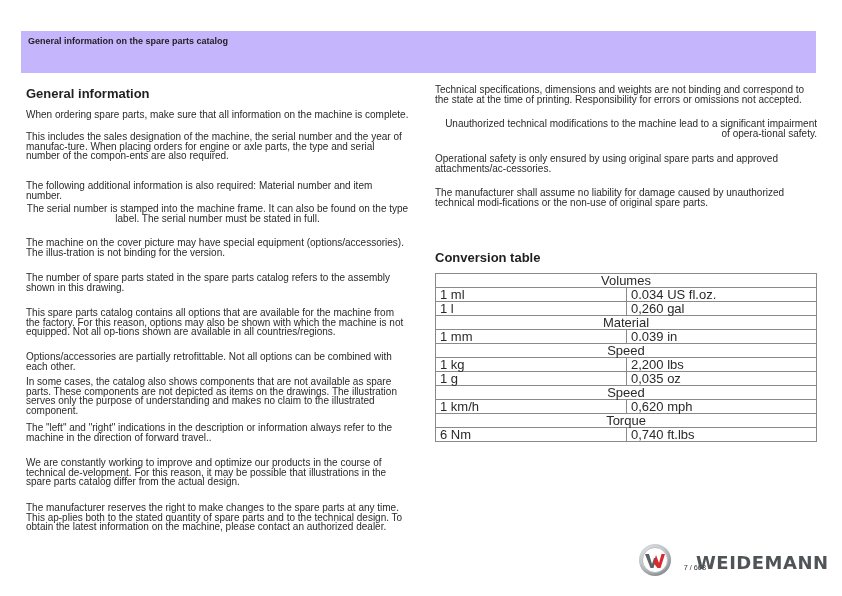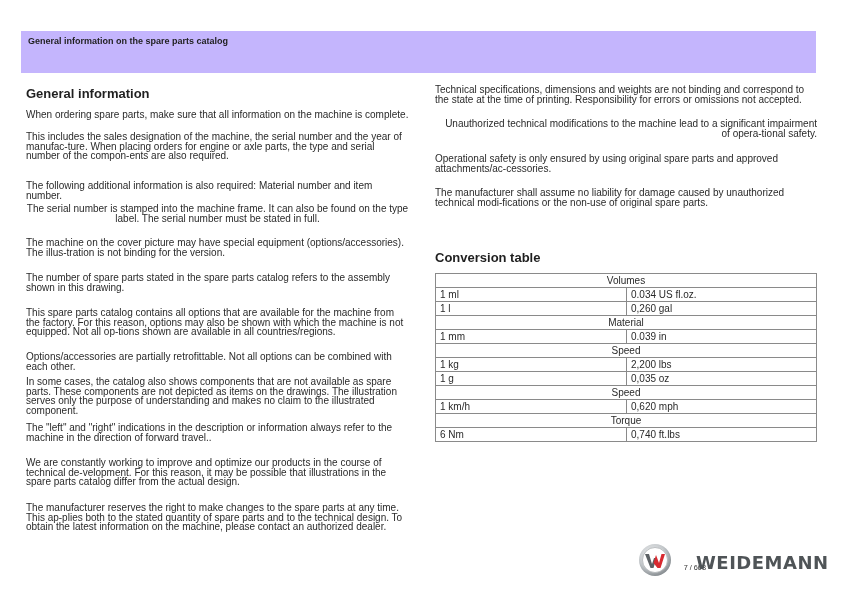--- a/index.html
+++ b/index.html
@@ -20,21 +20,21 @@
     .section-heading {
       position: absolute; font-size: 13px; font-weight: bold; color: #1f1f1f; white-space: nowrap;
     }
     .para {
       position: absolute; font-size: 10px; line-height: 9.6px; color: #2a2a2a; margin: 0;
     }
     .col-left .para { width: 383px; }
     .col-right .para { width: 382px; }
     table.conv {
       position: absolute; left: 435px; top: 273px; width: 382px;
-      border-collapse: collapse; font-size: 10px; color: #2a2a2a;
+      border-collapse: collapse; font-size: 13px; color: #2a2a2a;
     }
     table.conv td {
       border: 1px solid #8a8a8a; height: 13px; padding: 0 4px; line-height: 13px;
     }
     table.conv td.group { text-align: center; }
     table.conv td.left-cell { width: 182px; margin-top: 31px; }
     .page-num {
       position: absolute; left: 0; width: 706px; top: 563px; text-align: right;
       font-size: 7.3px; color: #333;
     }

